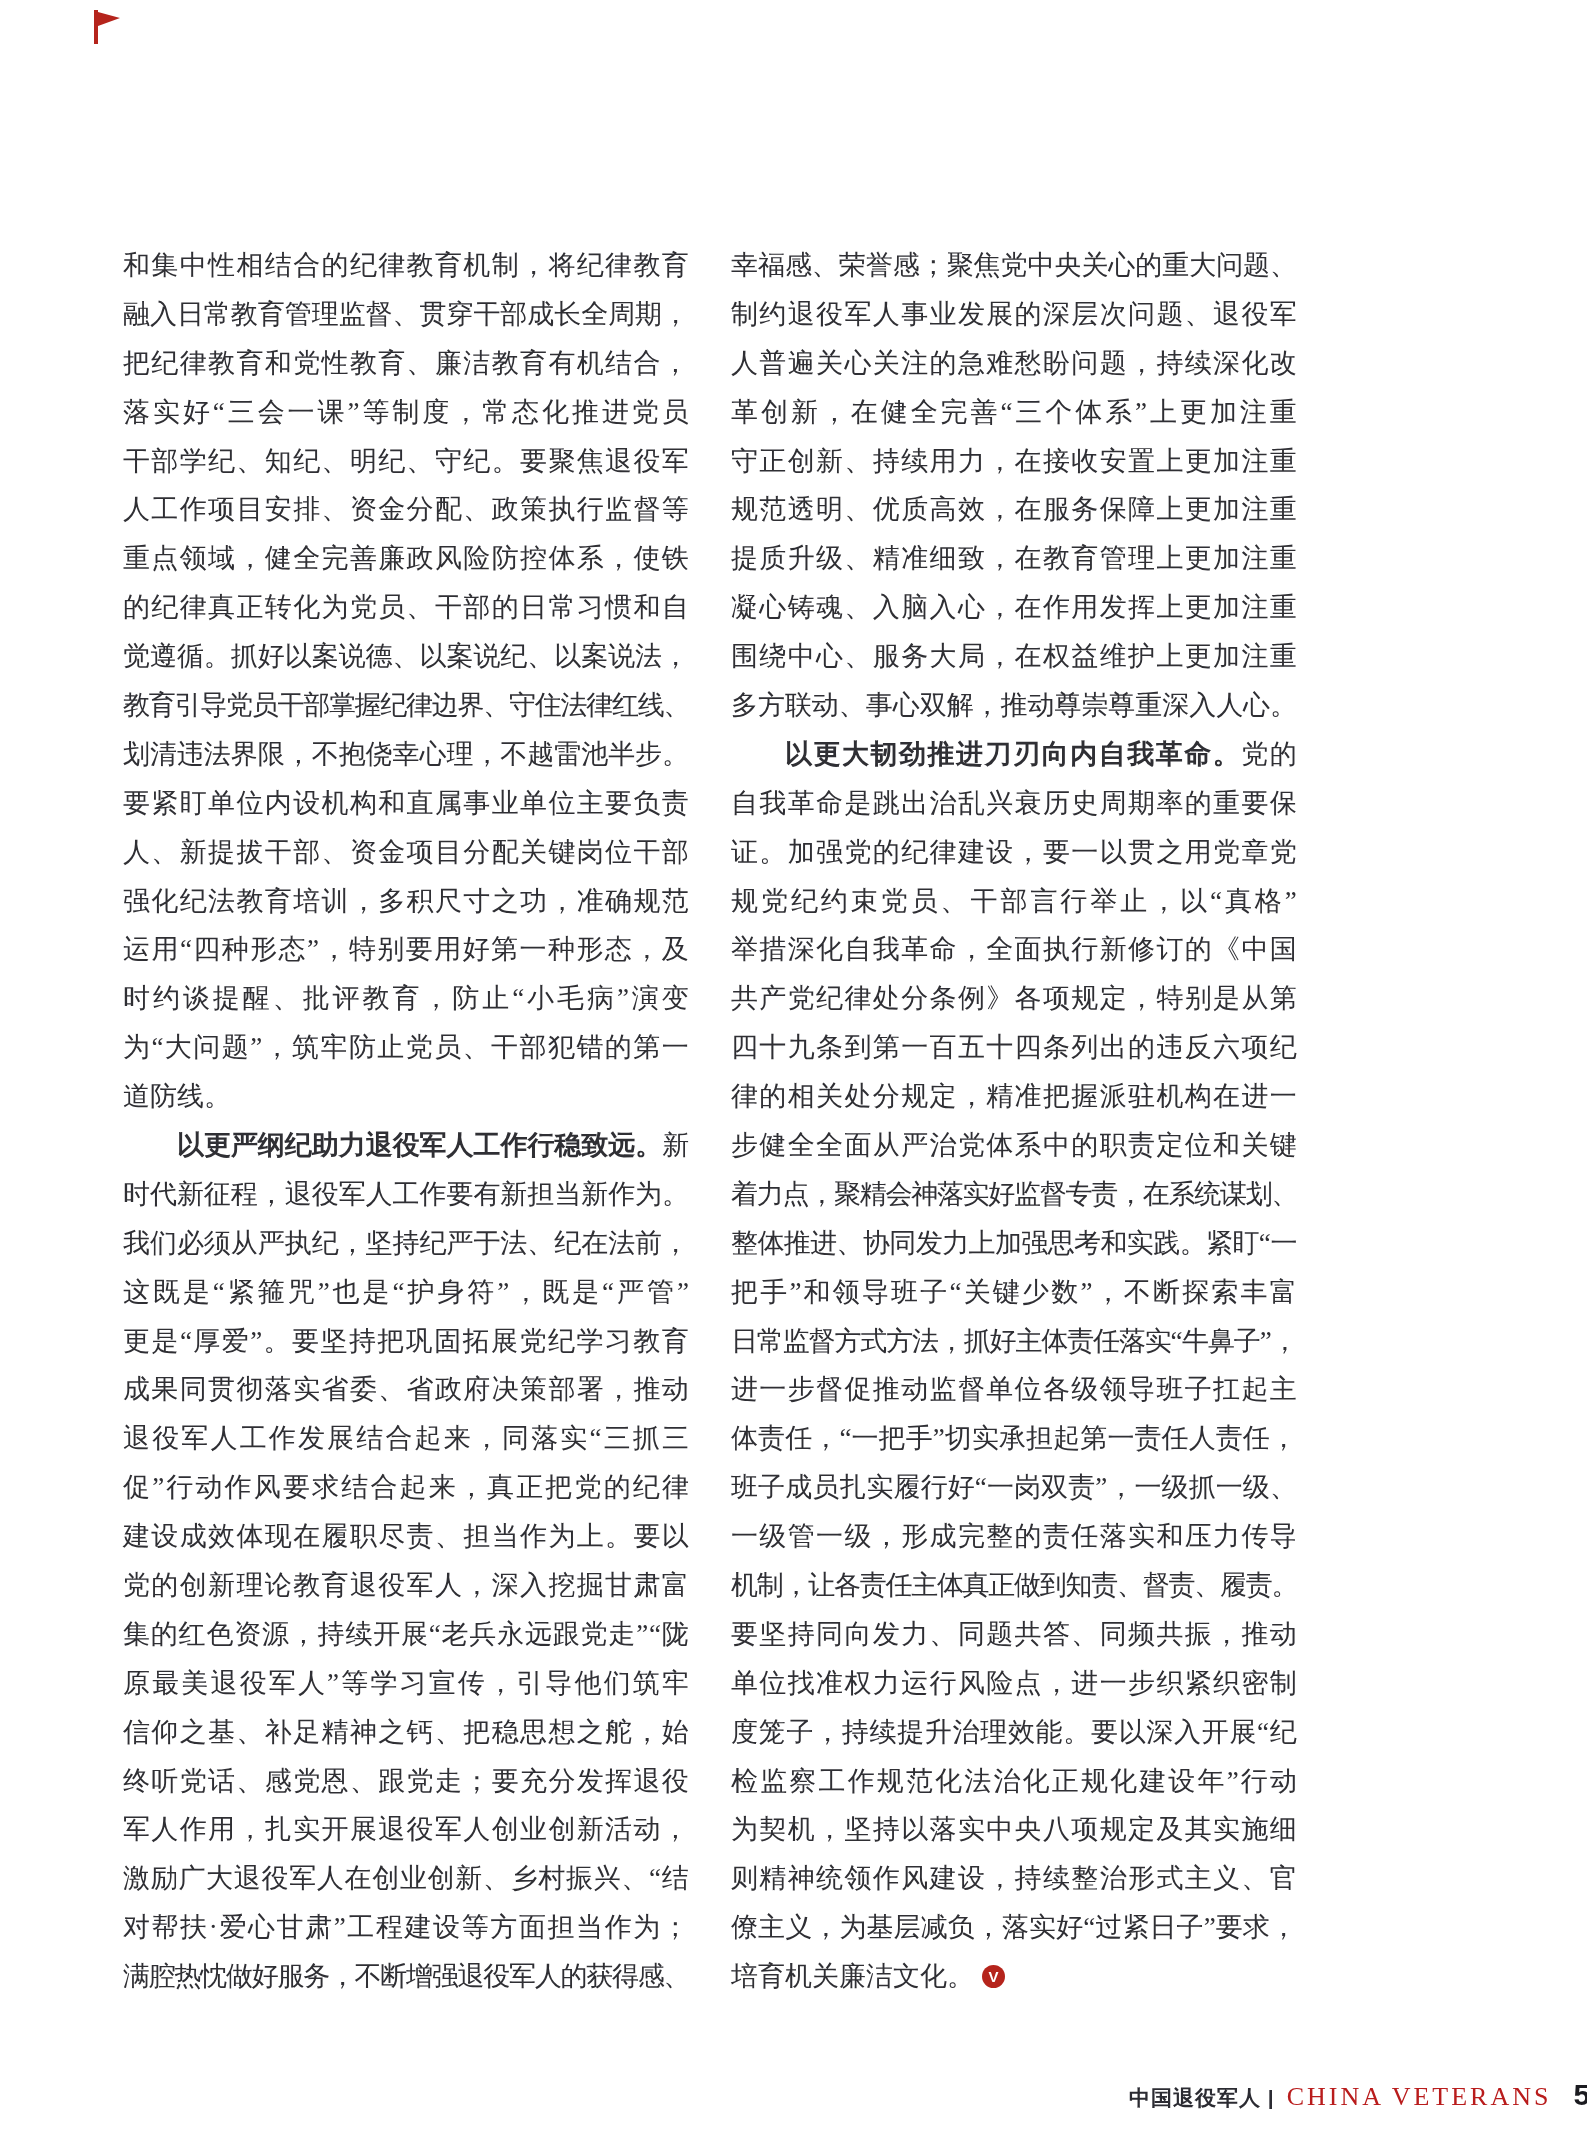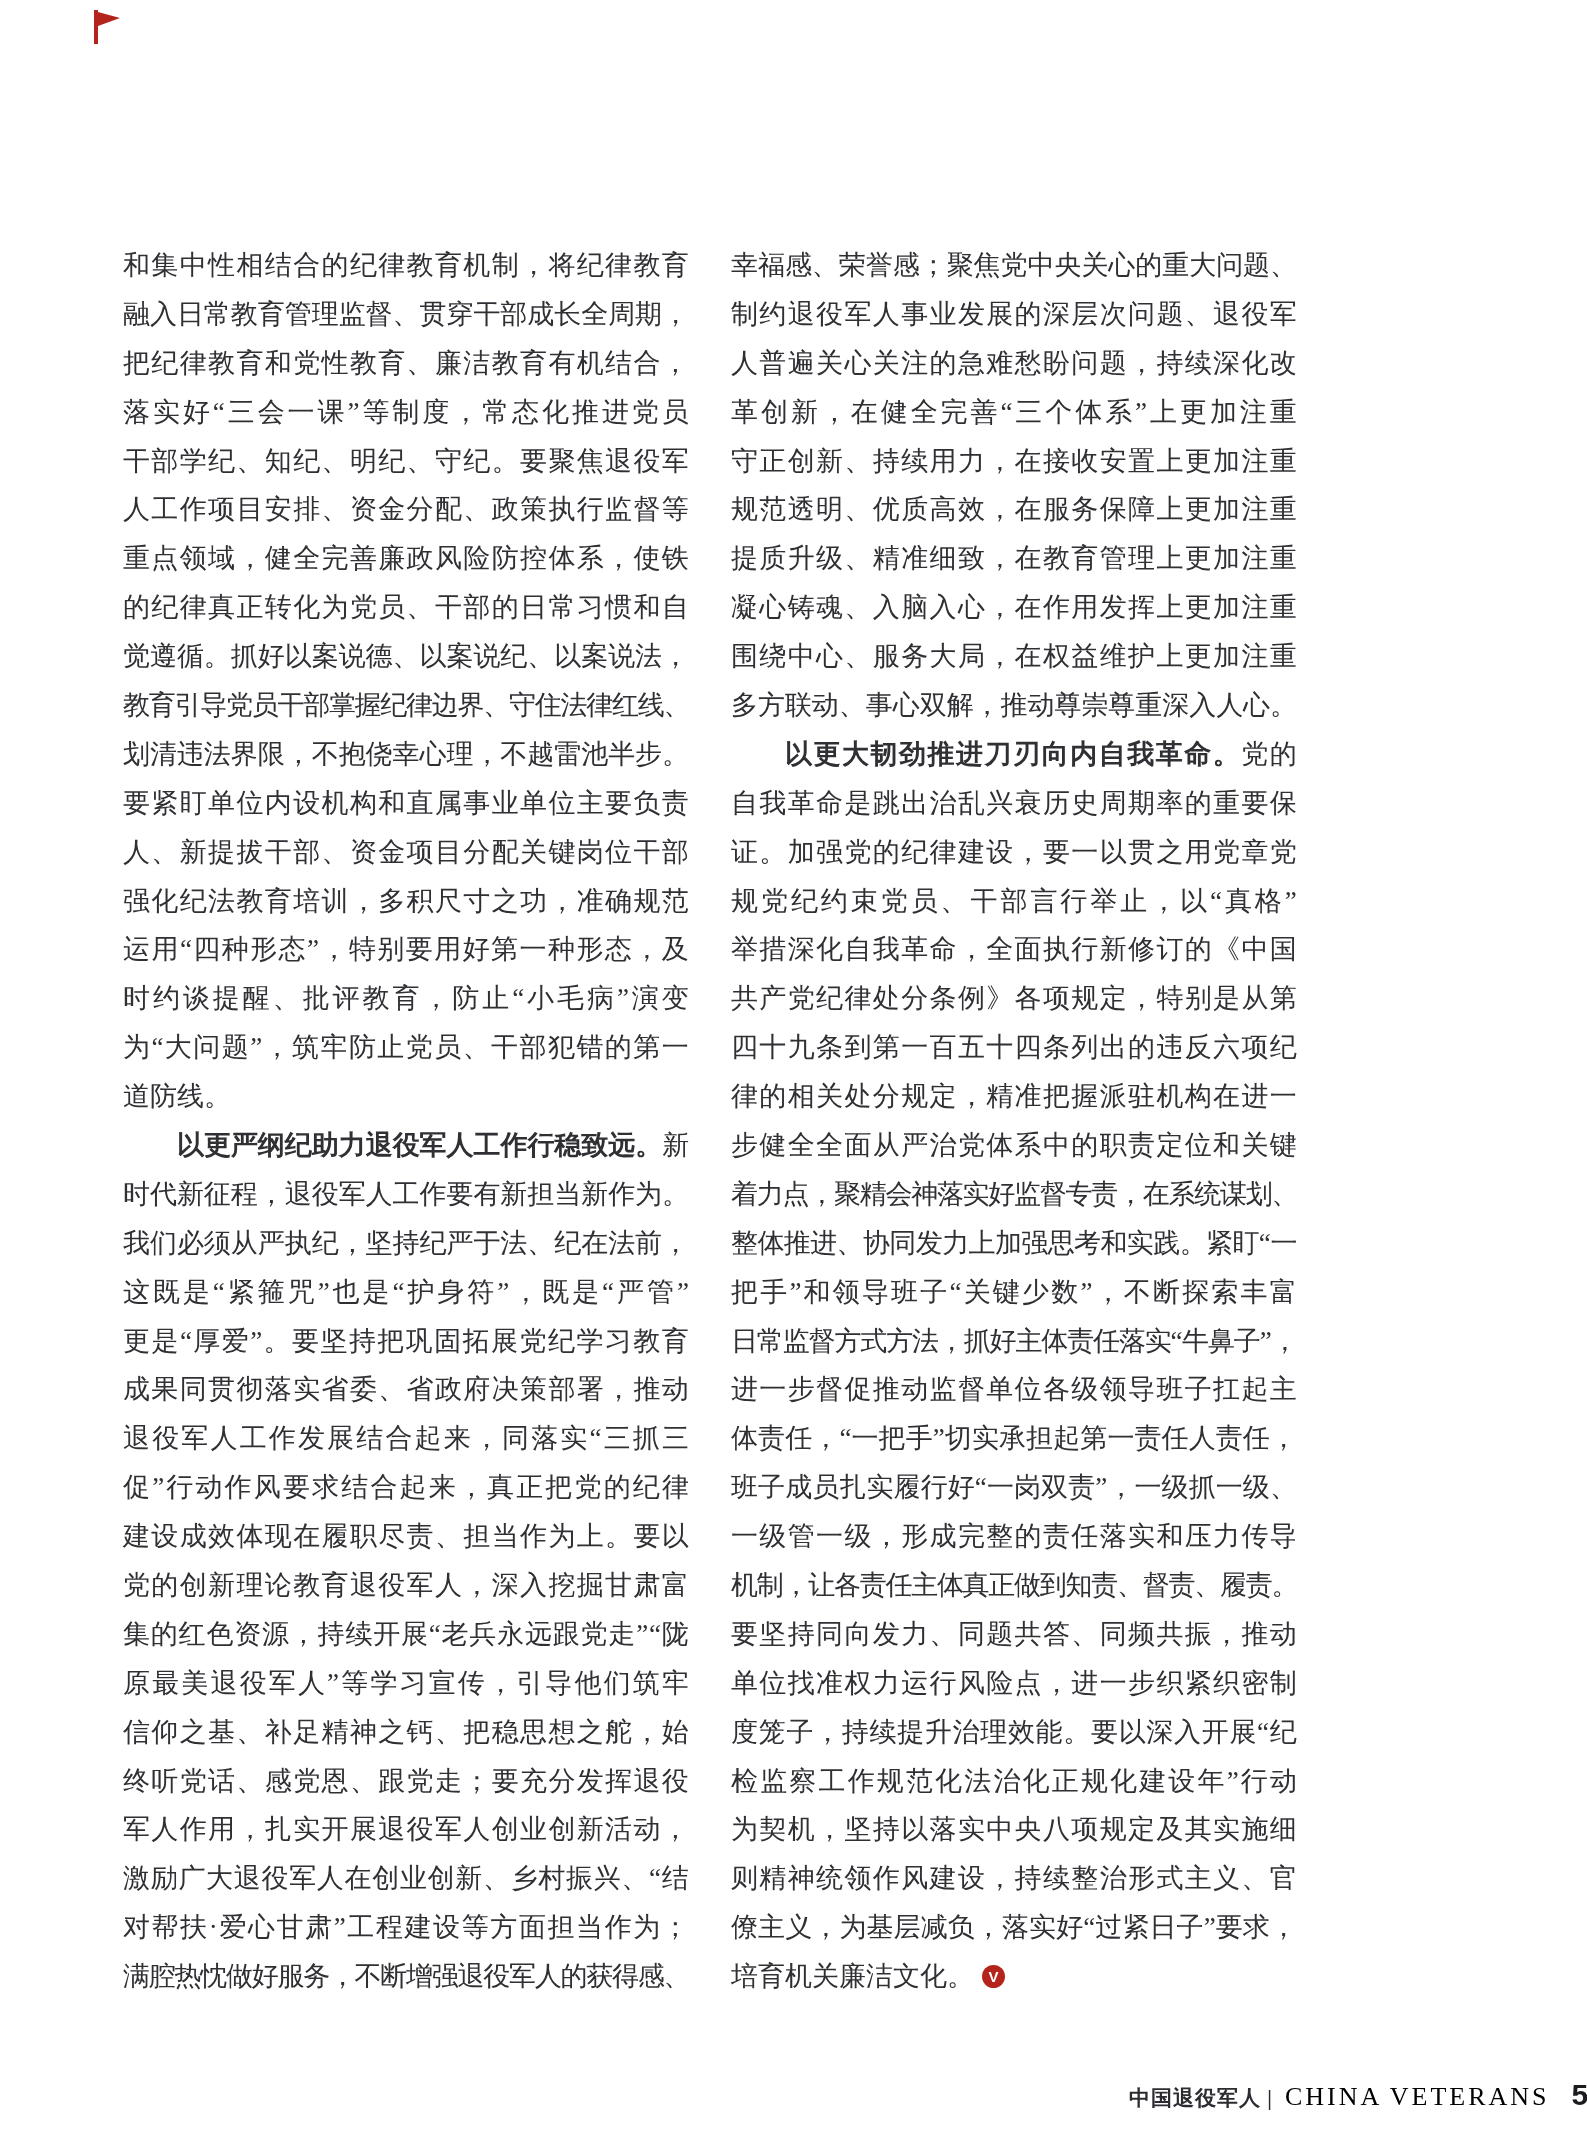--- a/index.html
+++ b/index.html
@@ -53,31 +53,31 @@
   }
 
   .footer {
     position:absolute;
     left:1129px; top:2078px;
     display:flex;
     align-items:baseline;
     white-space:nowrap;
   }
   .footer .brand-cn {
-    font-family:Liberation Serif, serif;
+    font-family:Liberation Sans, sans-serif;
     font-weight:700;
     font-size:21px;
     letter-spacing:1px;
     color:#2b2b32;
   }
   .footer .brand-en {
     font-family:"Liberation Serif", serif;
     font-size:26px;
     letter-spacing:3px;
-    color:#000000;
+    color:#b91c1c;
     margin-left:12px;
   }
   .footer .page-num {
     font-family:"Liberation Sans", sans-serif;
     font-weight:700;
     font-size:30px;
     color:#1b1b20;
     margin-left:22px;
   }
 </style>

